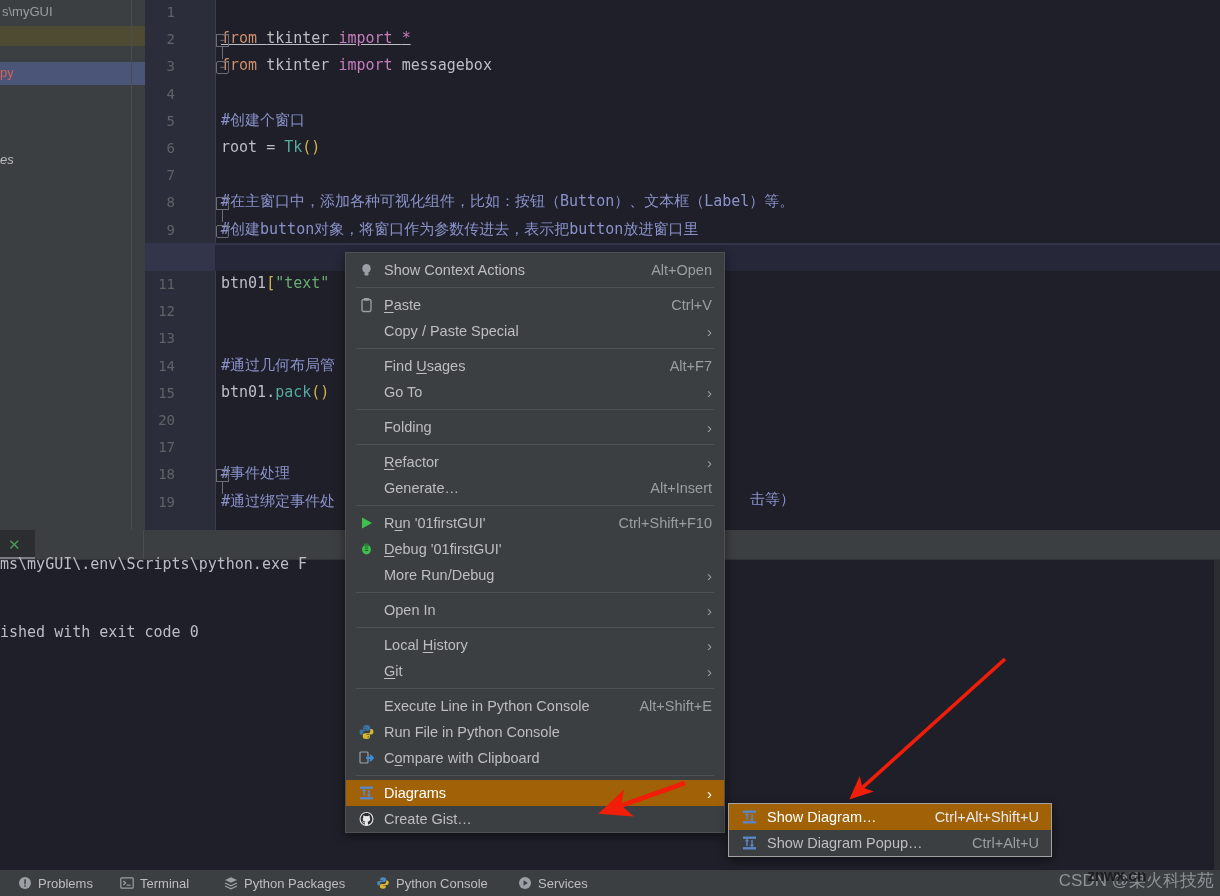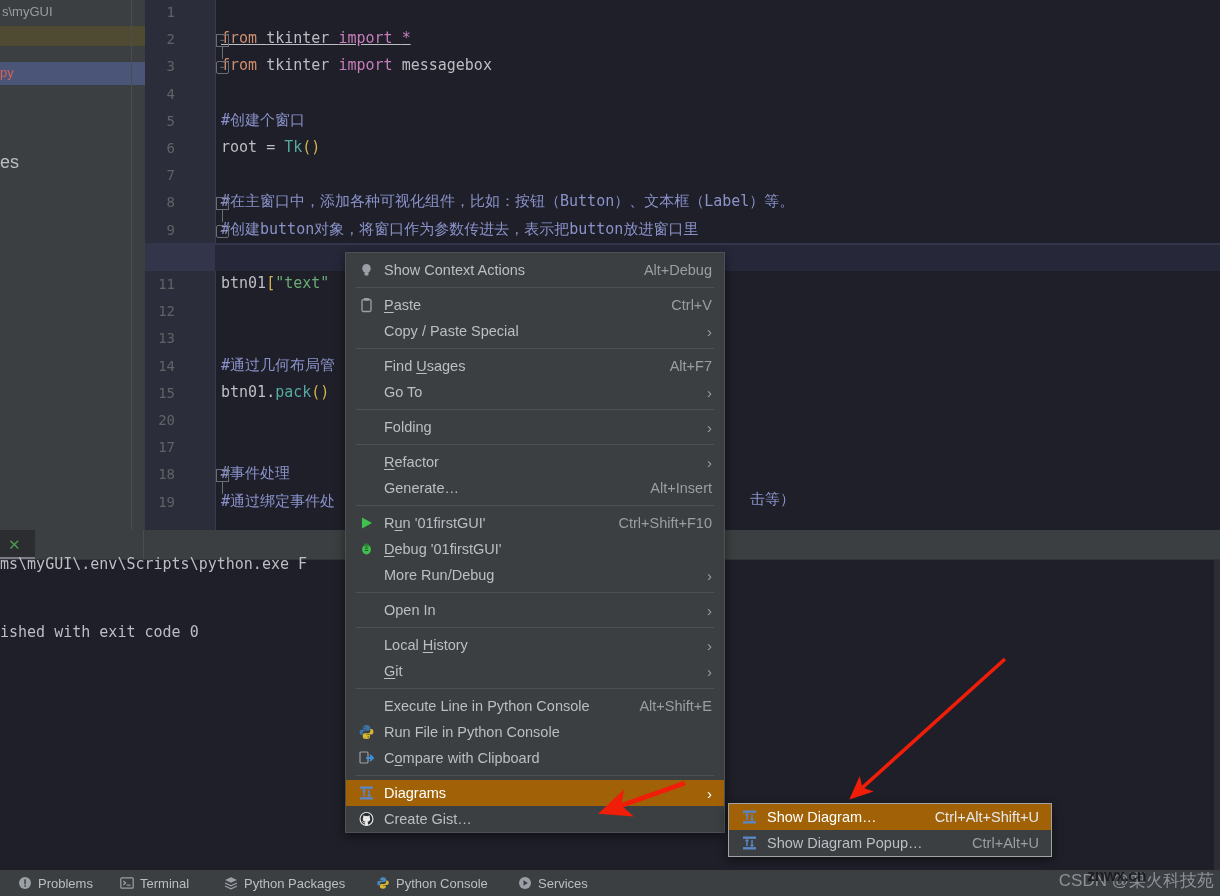--- a/index.html
+++ b/index.html
@@ -26,21 +26,21 @@
     background: #4f4b33;
   }
   .lp-row-sel {
     position: absolute; left: 0; top: 62px; width: 145px; height: 23px;
     background: #4b5578;
   }
   .lp-row-sel span {
     position: absolute; left: 0; top: 3px; color: #d4615a; font-size: 13px;
   }
   .lp-row-es {
-    position: absolute; left: 0; top: 152px; color: #bcbec4; font-size: 18px;
+    position: absolute; left: 0; top: 152px; color: #bcbec4; font-size: 13px; font-style: italic;
   }
   .lp-divider {
     position: absolute; left: 131px; top: 0; width: 1px; height: 530px;
     background: #4a4d50;
   }
 
   
   .editor {
     position: absolute; left: 145px; top: 0; right: 0; height: 530px;
     background: #1e1f28;
@@ -315,21 +315,21 @@
       </div>
   </div>
 
   <div class="ctxmenu" id="ctxmenu">
       <div class="mi">
         <span class="mico"><svg width="17" height="17" viewBox="0 0 17 17">
             <ellipse cx="8.5" cy="7" rx="4.2" ry="4.6" fill="#9aa0a6"></ellipse>
             <rect x="6.5" y="11" width="4" height="3" rx="1" fill="#9aa0a6"></rect>
           </svg></span>
         <span>Show Context Actions</span>
-        <span class="sc">Alt+Debug</span>
+        <span class="sc">Alt+Open</span>
       </div>
       <div class="msep"></div>
       <div class="mi">
         <span class="mico"><svg width="17" height="17" viewBox="0 0 17 17">
             <rect x="4" y="3" width="9" height="12" rx="1.5" fill="none" stroke="#9aa0a6" stroke-width="1.3"></rect>
             <rect x="6" y="1.6" width="5" height="2.6" rx="0.8" fill="#9aa0a6"></rect>
           </svg></span>
         <span><u>P</u>aste</span>
         <span class="sc">Ctrl+V</span>
       </div>

